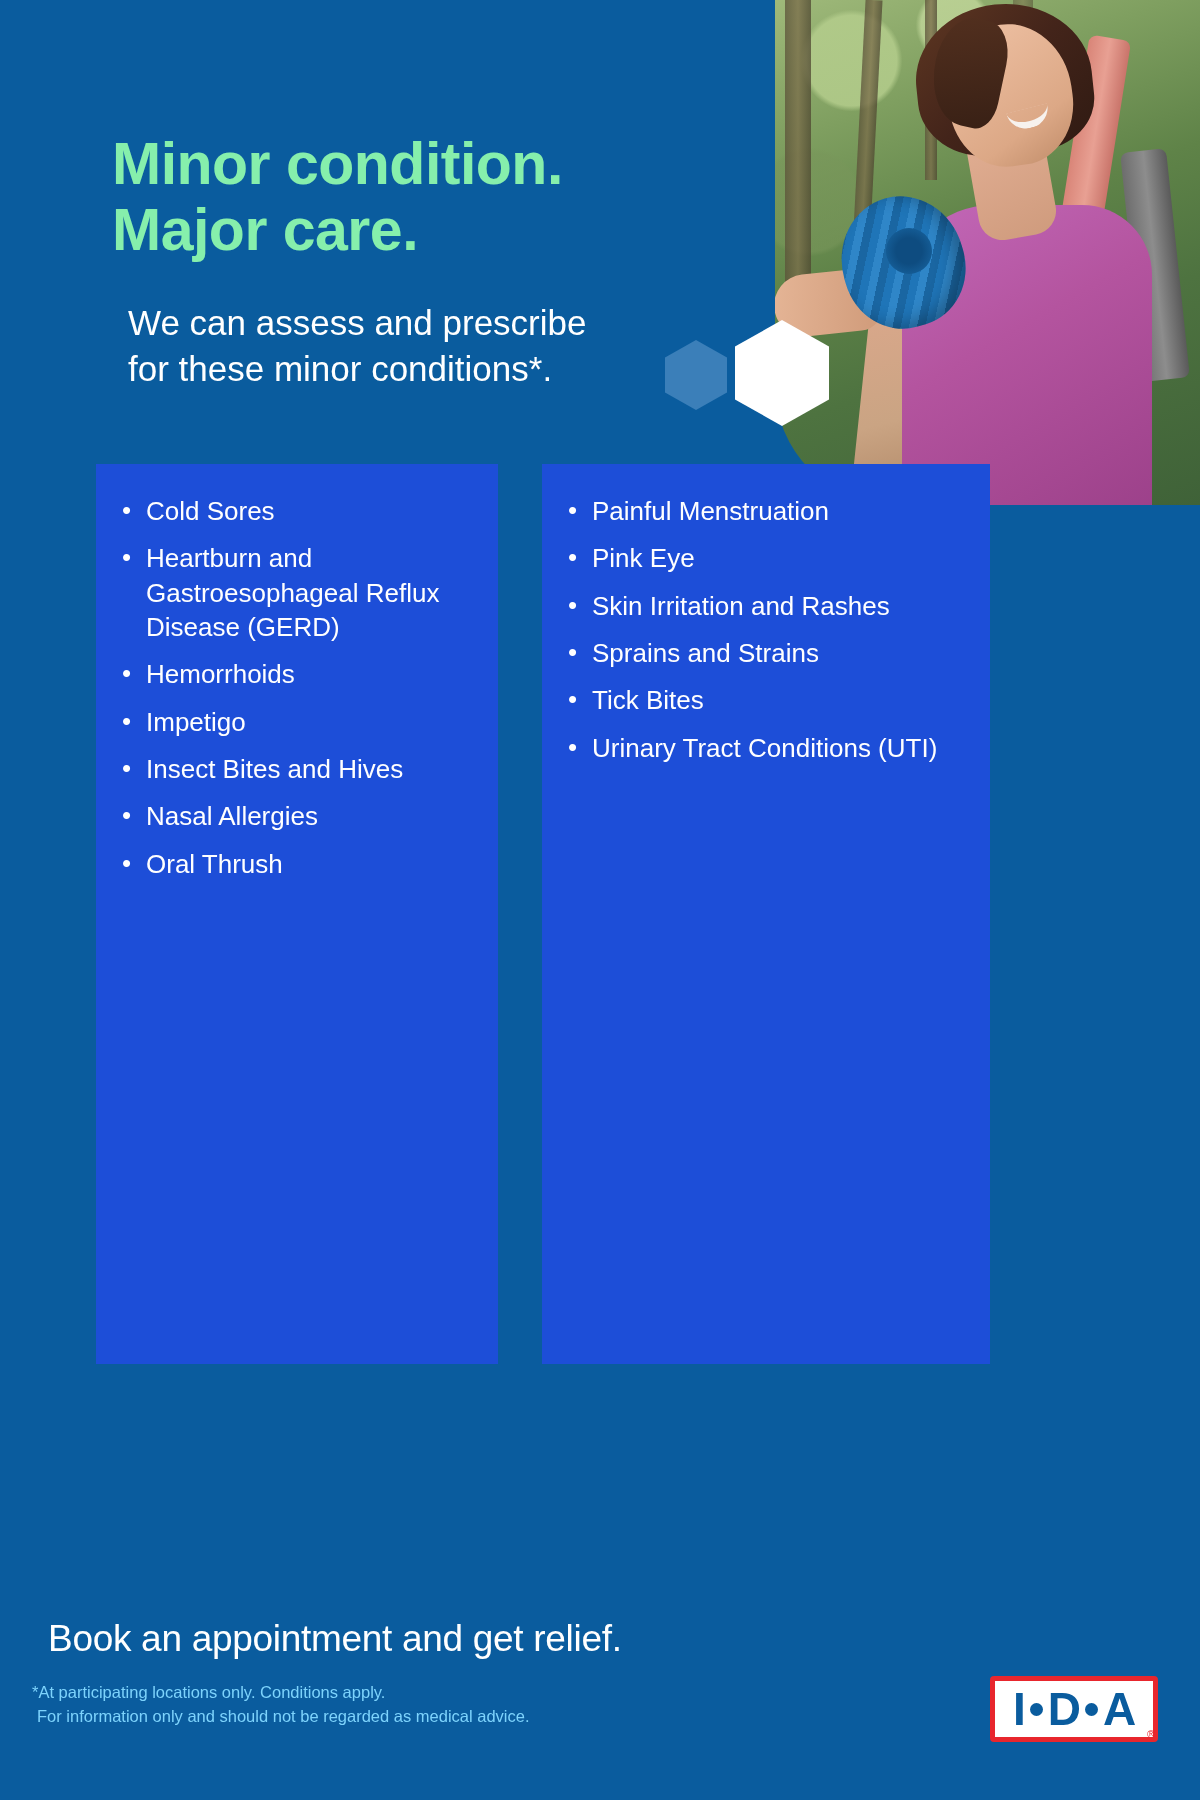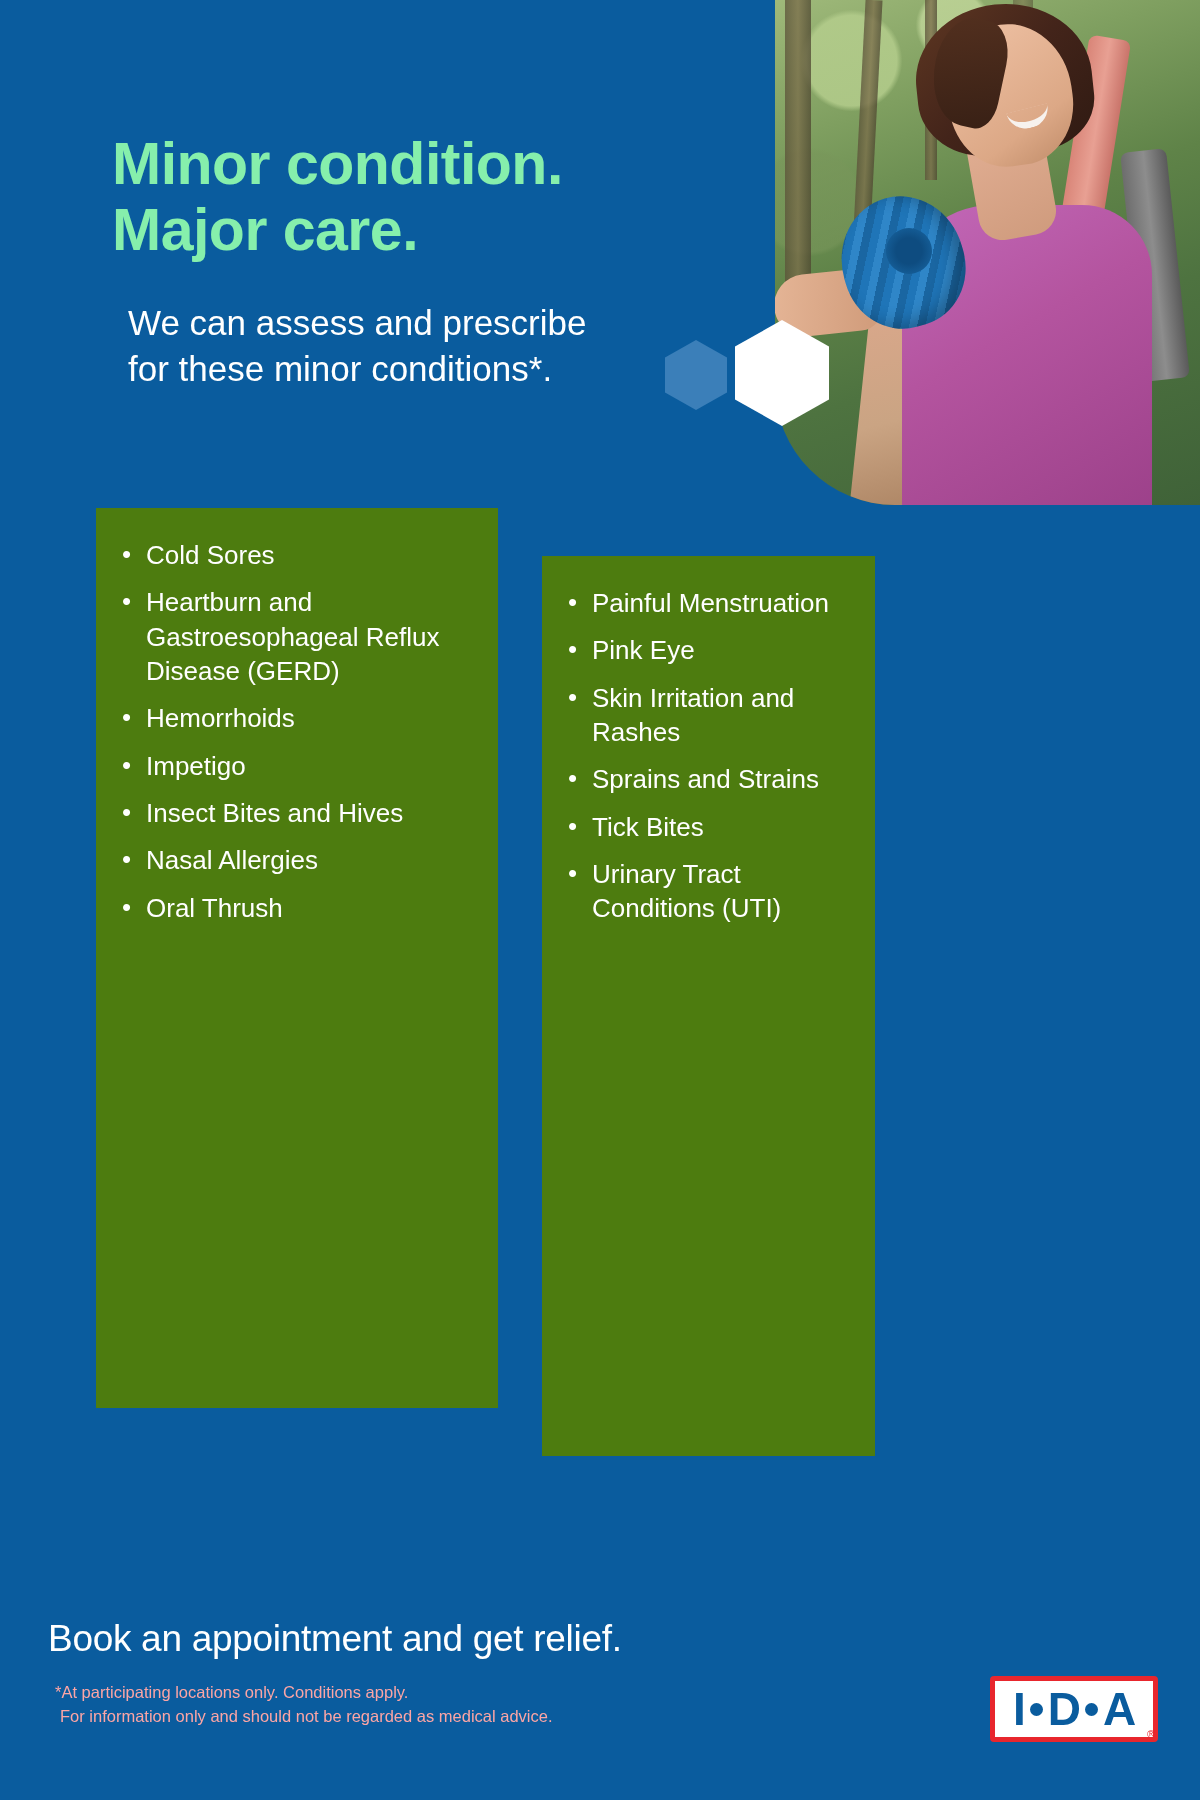--- a/index.html
+++ b/index.html
@@ -163,26 +163,26 @@
     color:#ffffff;
     font-size:35px;
     font-weight:normal;
     line-height:1.30;
   }
   .subhead span { display:block; }
 
   
   .panel {
     position:absolute;
-    top:508px;
+    top:464px;
     height:900px;
-    background:#4d7c0f;
+    background:#1d4ed8;
   }
   .panel-left  { left:96px;  width:402px; }
-  .panel-right { left:542px; width:333px;margin-top:48px; }
+  .panel-right { left:542px; width:448px; }
 
   .panel ul { list-style:none; padding:30px 24px 0 22px; }
   .panel li {
     position:relative;
     color:#ffffff;
     font-size:26px;
     line-height:1.32;
     margin-bottom:13px;
     padding-left:28px;
     font-weight:normal;
@@ -199,22 +199,22 @@
   .cta {
     position:absolute;
     left:48px; top:1618px;
     color:#ffffff;
     font-size:37px;
     font-weight:normal;
     letter-spacing:-.3px;
   }
   .fineprint {
     position:absolute;
-    left:55px; top:1680px;
-    color:#fca5a5;
+    left:32px; top:1680px;
+    color:#7dd3fc;
     font-size:16.5px;
     line-height:1.48;
   }
   .fineprint span { display:block; }
   .fineprint span + span { padding-left:5px; }
 
   
   .logo {
     position:absolute;
     right:42px; top:1676px;

